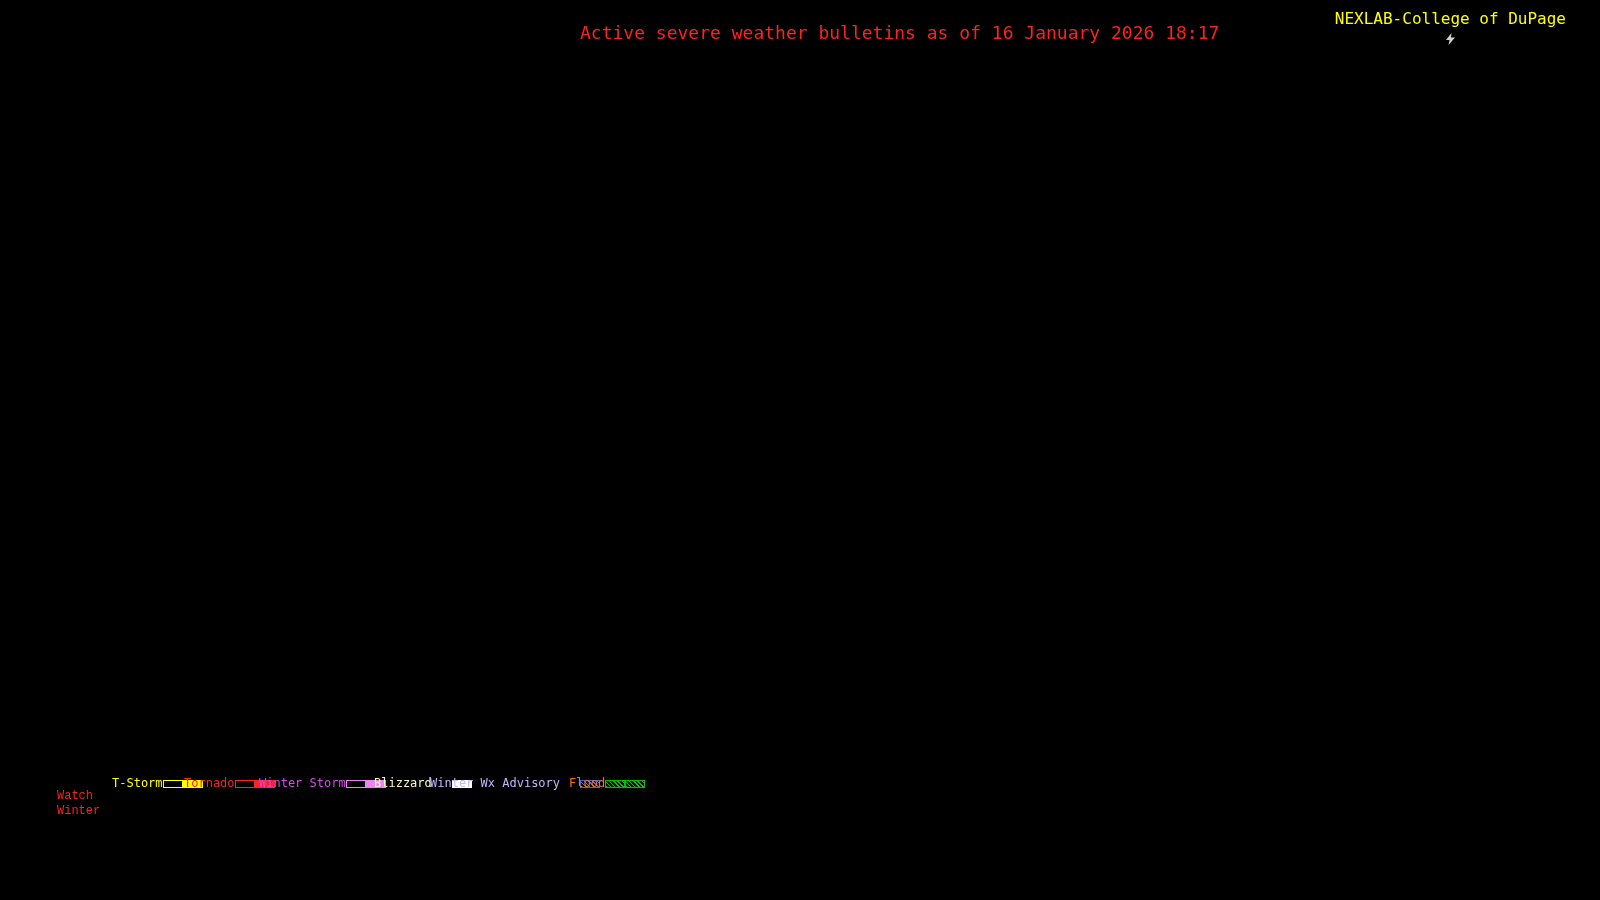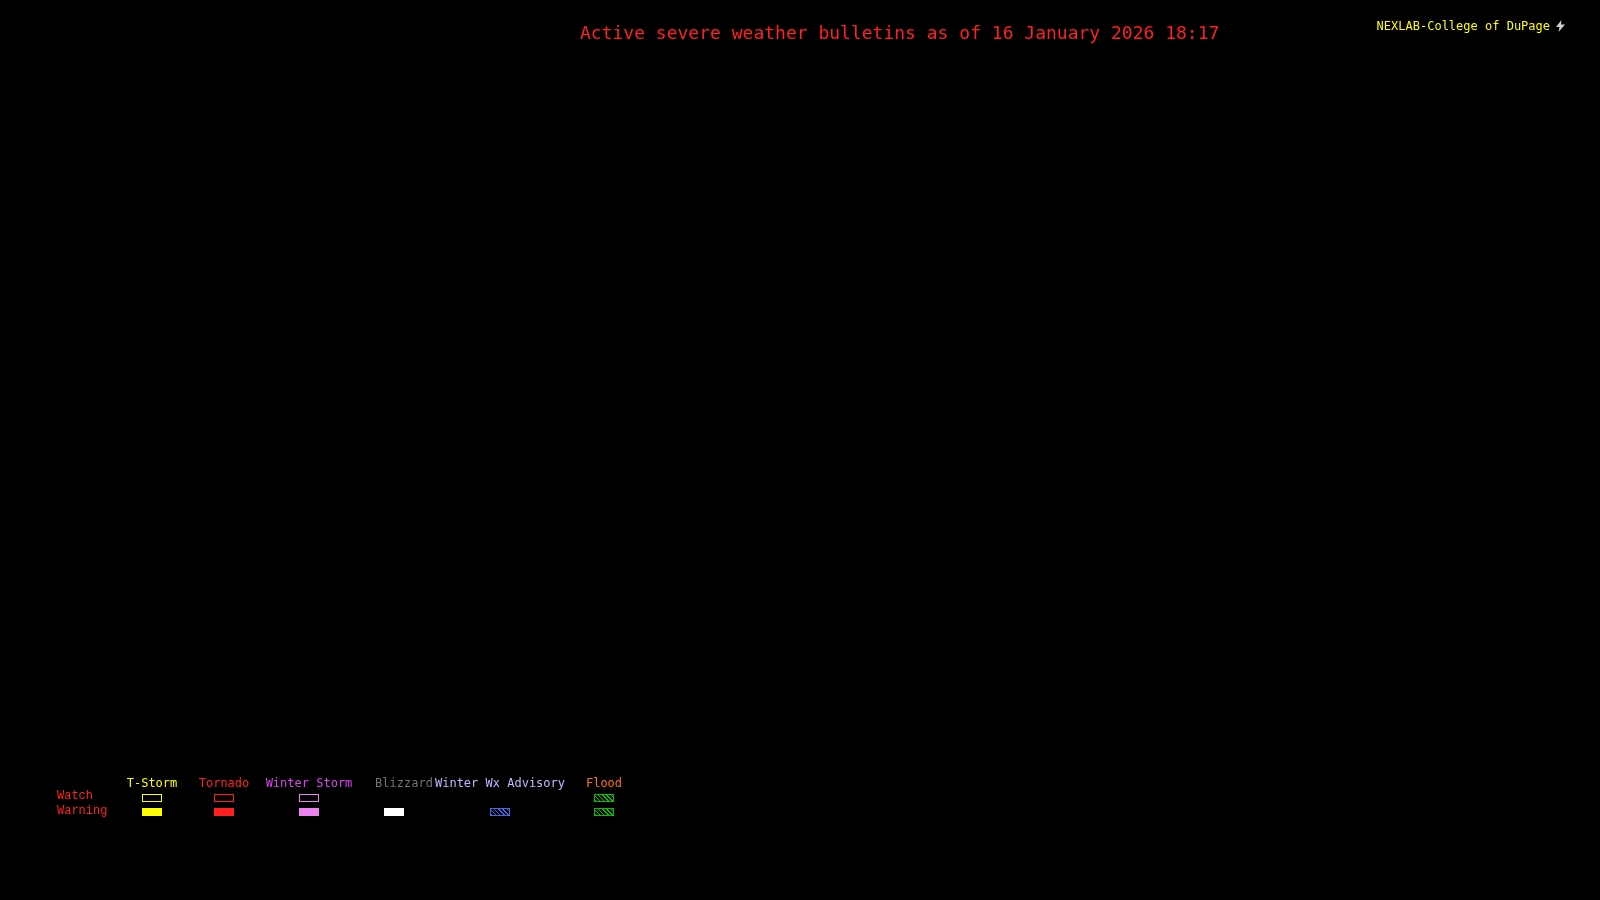--- a/index.html
+++ b/index.html
@@ -23,28 +23,29 @@
     position: absolute;
     left: 580px;
     top: 22px;
     font-size: 18px;
     letter-spacing: 0px;
     color: var(--c-title, #ff2020);
     white-space: pre;
   }
   .brand {
     position: absolute;
-    top: 19px;
+    top: 9px;
     right: 34px;
     display: flex;
     align-items: center;
     gap: 5px;
-    font-size: 12px;
+    font-size: 16px;
     color: var(--c-brand, #ffff00);
     white-space: pre;
+    flex-direction: column;
   }
   .brand .logo {
     display: inline-flex;
     align-items: center;
     color: var(--c-logo, #cfcfcf);
   }
   .legend {
     position: absolute;
     left: 57px;
     top: 776px;
@@ -58,21 +59,20 @@
     color: var(--c-row_label, #ff2020);
     white-space: pre;
     font-family: Liberation Mono, monospace;
   }
   .row-label.watch   { top: 13px; }
   .row-label.warning { top: 28px; }
   .lcol {
     position: absolute;
     top: 0;
     display: flex;
-    flex-direction: column;
     align-items: center;
   }
   .lcol .hdr {
     height: 15px;
     line-height: 14px;
     white-space: pre;
   }
   .lcol .cell {
     height: 14px;
     display: flex;
@@ -103,21 +103,21 @@
   <span>NEXLAB-College of DuPage</span>
   <span class="logo">
     <svg width="11" height="12" viewBox="0 0 11 12" aria-hidden="true">
       <path d="M6.5 0 L1 7 L4.5 7 L3.5 12 L10 4.5 L6 4.5 Z" fill="currentColor"></path>
     </svg>
   </span>
 </div>
 
 <div class="legend">
   <div class="row-label watch">Watch</div>
-  <div class="row-label warning">Warning</div>
+  <div class="row-label warning">Winter</div>
 
   <div class="lcol c0">
     <div class="hdr" style="color: rgb(255, 255, 0);">T-Storm</div>
     <div class="cell">
         <span class="swatch" style="border: 1px solid rgb(255, 255, 0);"></span>
       </div>
     <div class="cell">
         <span class="swatch" style="background: rgb(255, 255, 0);"></span>
       </div>
   </div>
@@ -136,21 +136,21 @@
     <div class="hdr" style="color: #d946ef;">Winter Storm</div>
     <div class="cell">
         <span class="swatch" style="border: 1px solid rgb(238, 130, 238);"></span>
       </div>
     <div class="cell">
         <span class="swatch" style="background: rgb(238, 130, 238);"></span>
       </div>
   </div>
 
   <div class="lcol c3">
-    <div class="hdr" style="color: #737373; padding-left: 20px;">Blizzard</div>
+    <div class="hdr" style="color: #fef9c3; padding-left: 20px;">Blizzard</div>
     <div class="cell">
         <span class="swatch" style="visibility: hidden;"></span>
       </div>
     <div class="cell">
         <span class="swatch" style="background: rgb(255, 255, 255);"></span>
       </div>
   </div>
 
   <div class="lcol c4">
     <div class="hdr" style="color: #c4b5fd;">Winter Wx Advisory</div>

